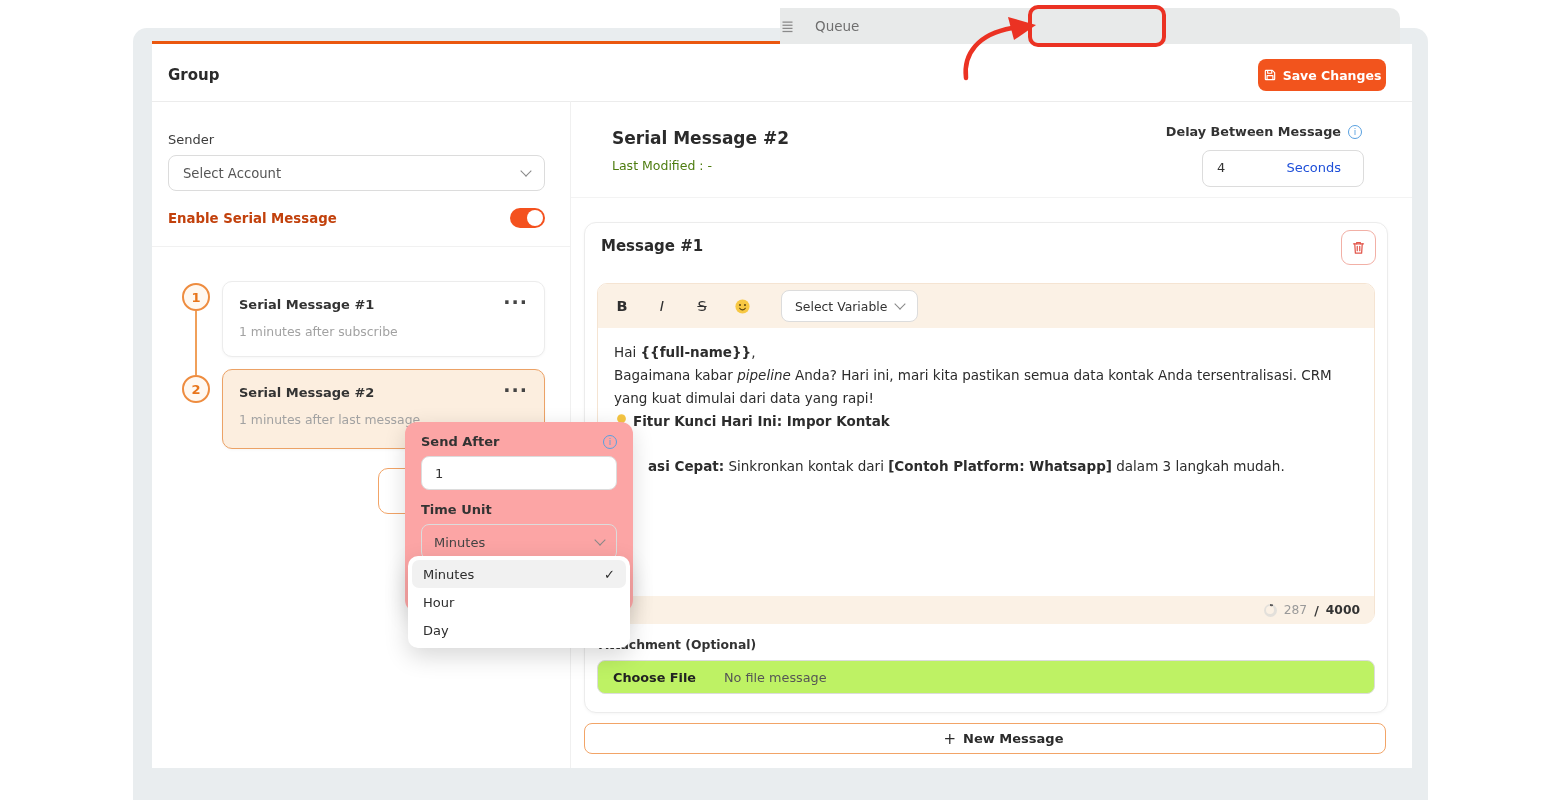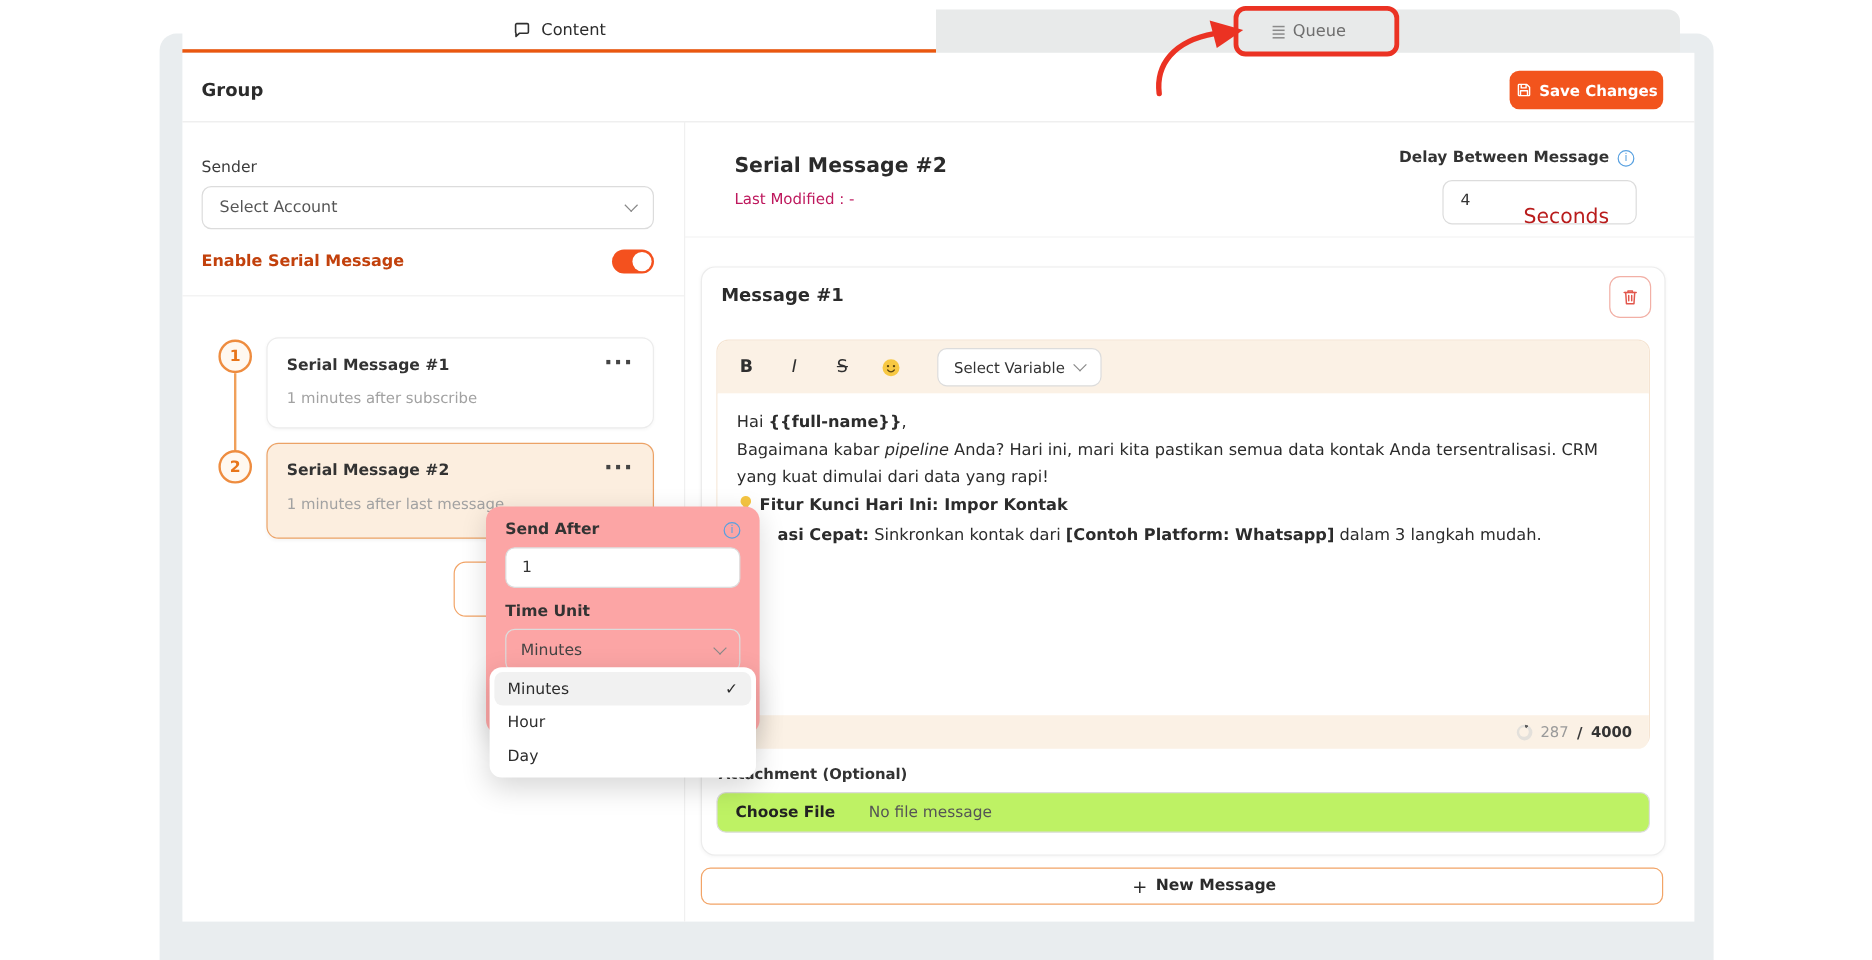--- a/index.html
+++ b/index.html
@@ -3,21 +3,21 @@
 <meta charset="utf-8">
 <style>
   html,body{margin:0;padding:0;background:#fff;}
   body{font-family:"DejaVu Sans","Liberation Sans",sans-serif;color:#2c2c2c;}
   #canvas{position:relative;width:1560px;height:800px;overflow:hidden;background:#fff;}
   .abs{position:absolute;}
   
   #frame{left:133px;top:28px;width:1295px;height:772px;background:#E9EDEF;border-radius:14px 14px 0 0;}
   #tab-content{left:152px;top:8px;width:628px;height:33px;background:#fff;border-radius:10px 10px 0 0;display:flex;align-items:center;justify-content:center;gap:8px;font-size:13.5px;color:#2b2b2b;font-weight:500;cursor:pointer;}
   #tab-underline{left:152px;top:41px;width:628px;height:3px;background:#EA570F;}
-  #tab-queue{left:780px;top:8px;width:620px;height:36px;background:#E8EAEA;border-radius:0 10px 0 0;display:flex;align-items:center;justify-content:center;gap:4px;font-size:13.5px;color:#6f6f6f;cursor:pointer;}
+  #tab-queue{left:780px;top:8px;width:620px;height:36px;background:#E8EAEA;border-radius:0 10px 0 0;display:flex;align-items:center;justify-content:flex-start;gap:20px;font-size:13.5px;color:#6f6f6f;cursor:pointer;}
   #main-card{left:152px;top:44px;width:1260px;height:724px;background:#fff;}
   #group-header{left:152px;top:44px;width:1260px;height:57px;border-bottom:1px solid #ECECEC;}
   #group-title{left:168px;top:66px;font-size:15px;font-weight:700;color:#2b2b2b;}
   #save-btn{left:1258px;top:59px;width:128px;height:32px;background:#F2541D;border-radius:8px;display:flex;align-items:center;justify-content:center;gap:6px;color:#fff;font-size:12.5px;font-weight:700;cursor:pointer;}
   #vdivider{left:570px;top:101px;width:1px;height:667px;background:#F0F0F0;}
   #rheader-divider{left:571px;top:197px;width:841px;height:1px;background:#F3F3F3;}
   
   #sender-label{left:168px;top:132px;font-size:13px;color:#3c3c3c;}
   #sender-select{left:168px;top:155px;width:377px;height:36px;border:1px solid #DCDCDC;border-radius:8px;display:flex;align-items:center;justify-content:space-between;padding:0 14px;box-sizing:border-box;font-size:13.2px;color:#555;background:#fff;cursor:pointer;}
   #enable-row{left:168px;top:206px;width:377px;height:24px;display:flex;align-items:center;justify-content:space-between;}
@@ -47,40 +47,40 @@
   .pop-input{margin-top:7px;width:100%;height:34px;border:1px solid #DCDCDC;border-radius:8px;box-sizing:border-box;padding:0 13px;font-size:13px;color:#333;font-family:inherit;outline:none;}
   .pop-label2{margin-top:12px;font-size:13px;font-weight:600;color:#333;}
   .pop-select{margin-top:7px;height:34px;border:1px solid #DCDCDC;border-radius:8px;display:flex;align-items:center;justify-content:space-between;padding:0 12px;font-size:13px;color:#444;cursor:pointer;}
   .chev{width:7px;height:7px;border-right:1.6px solid #888;border-bottom:1.6px solid #888;transform:rotate(45deg);margin-top:-4px;}
   #options{left:408px;top:556px;width:222px;height:92px;background:#fff;border-radius:10px;box-shadow:0 8px 24px rgba(0,0,0,.16);padding:4px;box-sizing:border-box;z-index:41;}
   .opt{height:28px;display:flex;align-items:center;justify-content:space-between;padding:0 11px;font-size:13px;color:#2d2d2d;border-radius:7px;cursor:pointer;}
   .opt.selected{background:#F1F1F1;}
   .check-icon::before{content:"\2713";font-size:13px;color:#2c2c2c;}
   
   #detail-title{left:612px;top:128px;font-size:17px;font-weight:700;color:#2b2b2b;}
-  #detail-sub{left:612px;top:158px;font-size:12.5px;color:#be185d;}
+  #detail-sub{left:612px;top:158px;font-size:12.5px;color:#4d7c0f;}
   #delay-row{left:1100px;top:124px;width:262px;display:flex;align-items:center;justify-content:flex-end;gap:7px;}
   #delay-label{font-size:12.8px;font-weight:700;color:#333;}
   #delay-box{left:1202px;top:150px;width:160px;height:35px;border:1px solid #DCDCDC;border-radius:8px;background:#fff;}
   #delay-box input{position:absolute;left:0;top:0;width:70px;height:33px;border:none;outline:none;padding:0 14px;font-size:13px;color:#333;font-family:inherit;background:transparent;}
-  #delay-unit{position:absolute;right:22px;top:20px;font-size:17px;color:#b91c1c;}
+  #delay-unit{position:absolute;right:22px;top:9px;font-size:13px;color:#1d4ed8;}
   
   #msg-card{left:584px;top:222px;width:802px;height:489px;border:1px solid #ECECEC;border-radius:12px;background:#fff;box-shadow:0 1px 3px rgba(0,0,0,.04);}
   #msg-title{position:absolute;left:16px;top:14px;font-size:15px;font-weight:700;color:#2b2b2b;}
   #trash-btn{position:absolute;right:11px;top:7px;width:33px;height:33px;border:1px solid #F2B0A6;border-radius:9px;display:flex;align-items:center;justify-content:center;cursor:pointer;background:#fff;}
   #editor{position:absolute;left:12px;top:60px;width:778px;height:340px;border:1px solid #F5E4D2;border-radius:10px;box-sizing:border-box;}
   #editor-toolbar{height:44px;background:#FBF1E5;border-radius:9px 9px 0 0;display:flex;align-items:center;padding:0 16px;gap:24px;}
   .tb-btn{font-size:14.5px;color:#2f2f2f;cursor:pointer;width:16px;text-align:center;}
   .tb-bold{font-weight:700;}
   .tb-italic{font-style:italic;}
   .tb-strike{text-decoration:line-through;}
   #var-btn{margin-left:6px;height:30px;background:#fff;border:1px solid #DCDCDC;border-radius:8px;display:flex;align-items:center;gap:9px;padding:0 13px;font-size:12.4px;color:#333;cursor:pointer;}
   #editor-body{height:268px;background:#fff;padding:13px 16px;box-sizing:border-box;font-size:13.5px;line-height:23px;color:#2C2C2C;overflow:hidden;}
   .msg-line{white-space:normal;}
-  .pad-occluded{padding-left:34px;}
+  .pad-occluded{padding-left:34px;margin-top:20px;}
   .bulb{display:inline-block;vertical-align:-2px;margin-right:4px;}
   #editor-footer{height:28px;background:#FBF1E5;border-radius:0 0 9px 9px;display:flex;align-items:center;justify-content:flex-end;gap:7px;padding:0 14px;}
   .ring{width:13px;height:13px;border-radius:50%;background:conic-gradient(#5c5c5c 0 26deg,#E3E0DB 26deg 360deg);position:relative;}
   .ring::after{content:"";position:absolute;left:2.5px;top:2.5px;width:8px;height:8px;border-radius:50%;background:#FBF1E5;}
   #cnt-cur{font-size:12.3px;color:#9A9A9A;}
   #cnt-sep{font-size:12.6px;color:#3a3a3a;font-weight:700;}
   #cnt-max{font-size:12.3px;color:#333;font-weight:600;}
   #attach-label{position:absolute;left:14px;top:414px;font-size:12.4px;font-weight:700;color:#333;}
   #file-box{position:absolute;left:12px;top:437px;width:778px;height:34px;border:1px solid #DCDCDC;border-radius:8px;box-sizing:border-box;display:flex;align-items:center;gap:28px;padding:0 15px;cursor:pointer;background:#bef264;text-align:center;}
   #file-btn{font-size:12.8px;font-weight:700;color:#222;}
@@ -90,28 +90,20 @@
   
   #annot-rect{left:1028px;top:5px;width:138px;height:42px;border:4px solid #EB3223;border-radius:10px;z-index:60;box-sizing:border-box;}
   #annot-arrow{left:938px;top:12px;z-index:60;}
 </style>
 </head>
 <body>
 
 <div id="canvas">
   <div class="abs" id="frame"></div>
 
-  <div class="abs" id="tab-content">
-    <span style="display:inline-flex;">
-      <svg width="16" height="16" viewBox="0 0 24 24" fill="none" stroke="#2f2f2f" stroke-width="2" stroke-linejoin="round">
-          <path d="M4 5.5a1.5 1.5 0 0 1 1.5-1.5h13A1.5 1.5 0 0 1 20 5.5v9a1.5 1.5 0 0 1-1.5 1.5H9l-4.5 4v-4A1.5 1.5 0 0 1 4 14.5z"></path>
-        </svg>
-    </span>
-    <span>Content</span>
-  </div>
   <div class="abs" id="tab-underline"></div>
   <div class="abs" id="tab-queue">
     <span style="display:inline-flex;">
       <svg width="15" height="15" viewBox="0 0 24 24" fill="#8a8a8a">
           <rect x="4" y="4" width="16" height="2"></rect>
           <rect x="4" y="9" width="16" height="2"></rect>
           <rect x="4" y="14" width="16" height="2"></rect>
           <rect x="4" y="19" width="16" height="2"></rect>
         </svg>
     </span>

